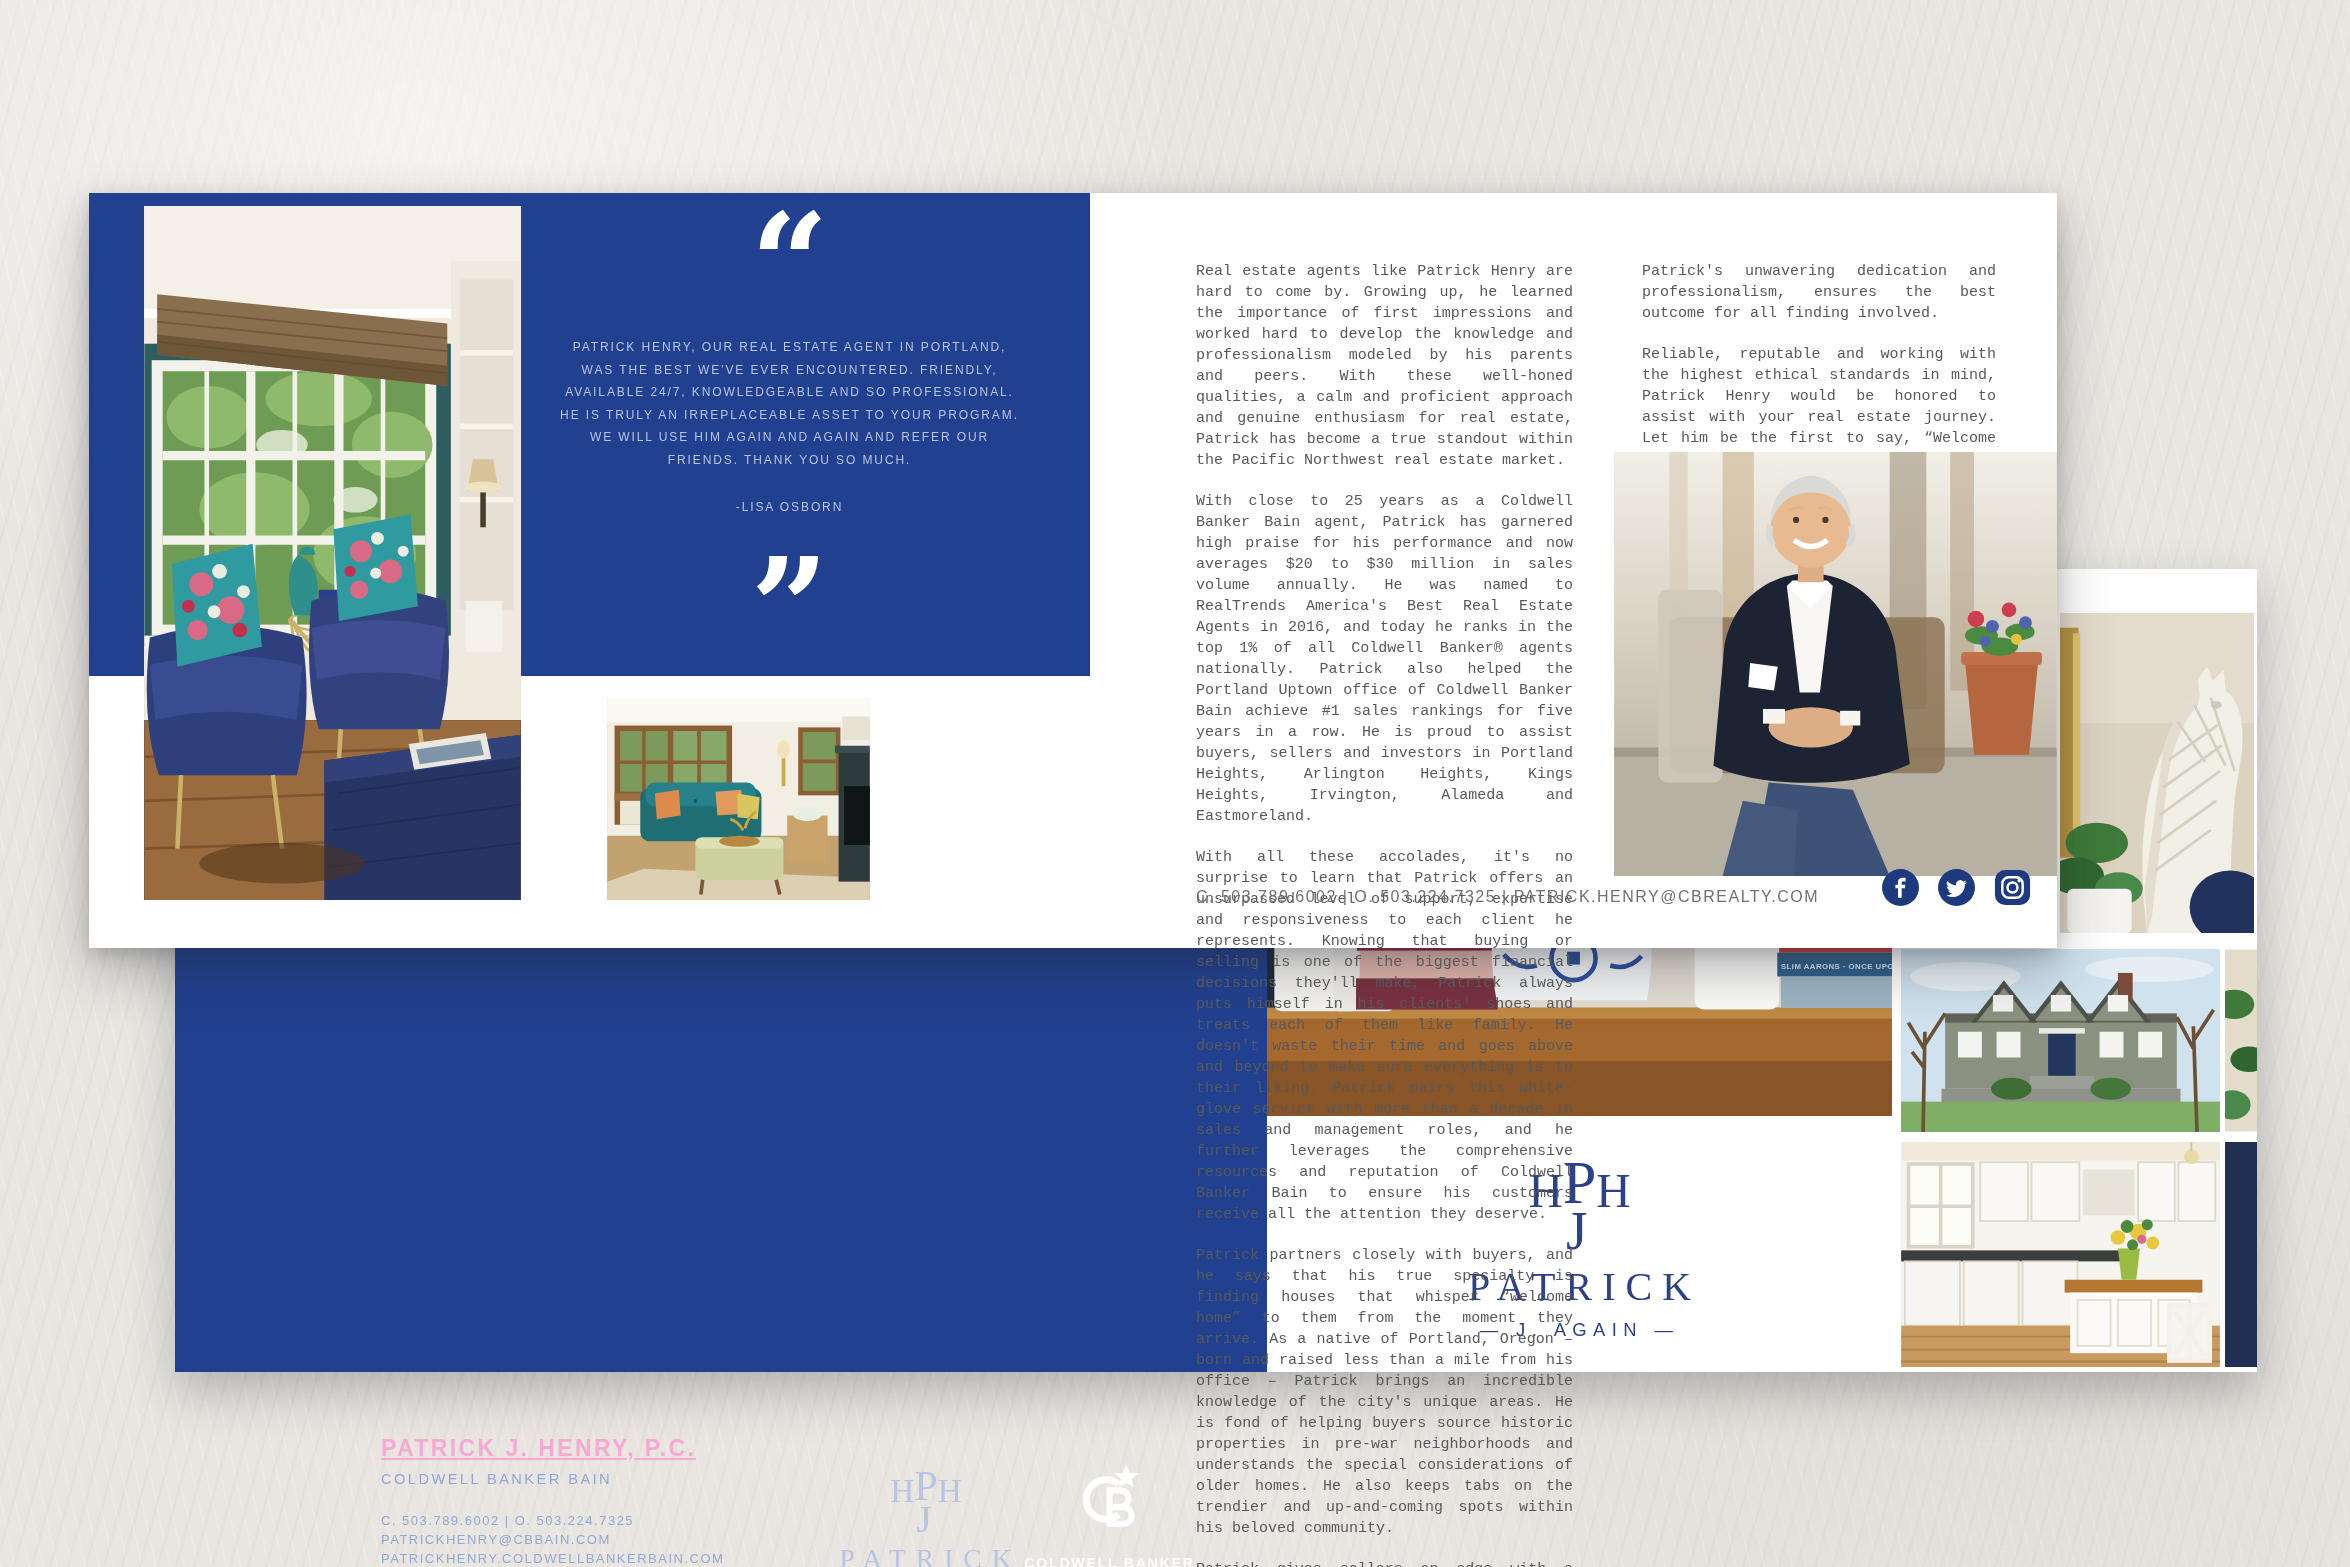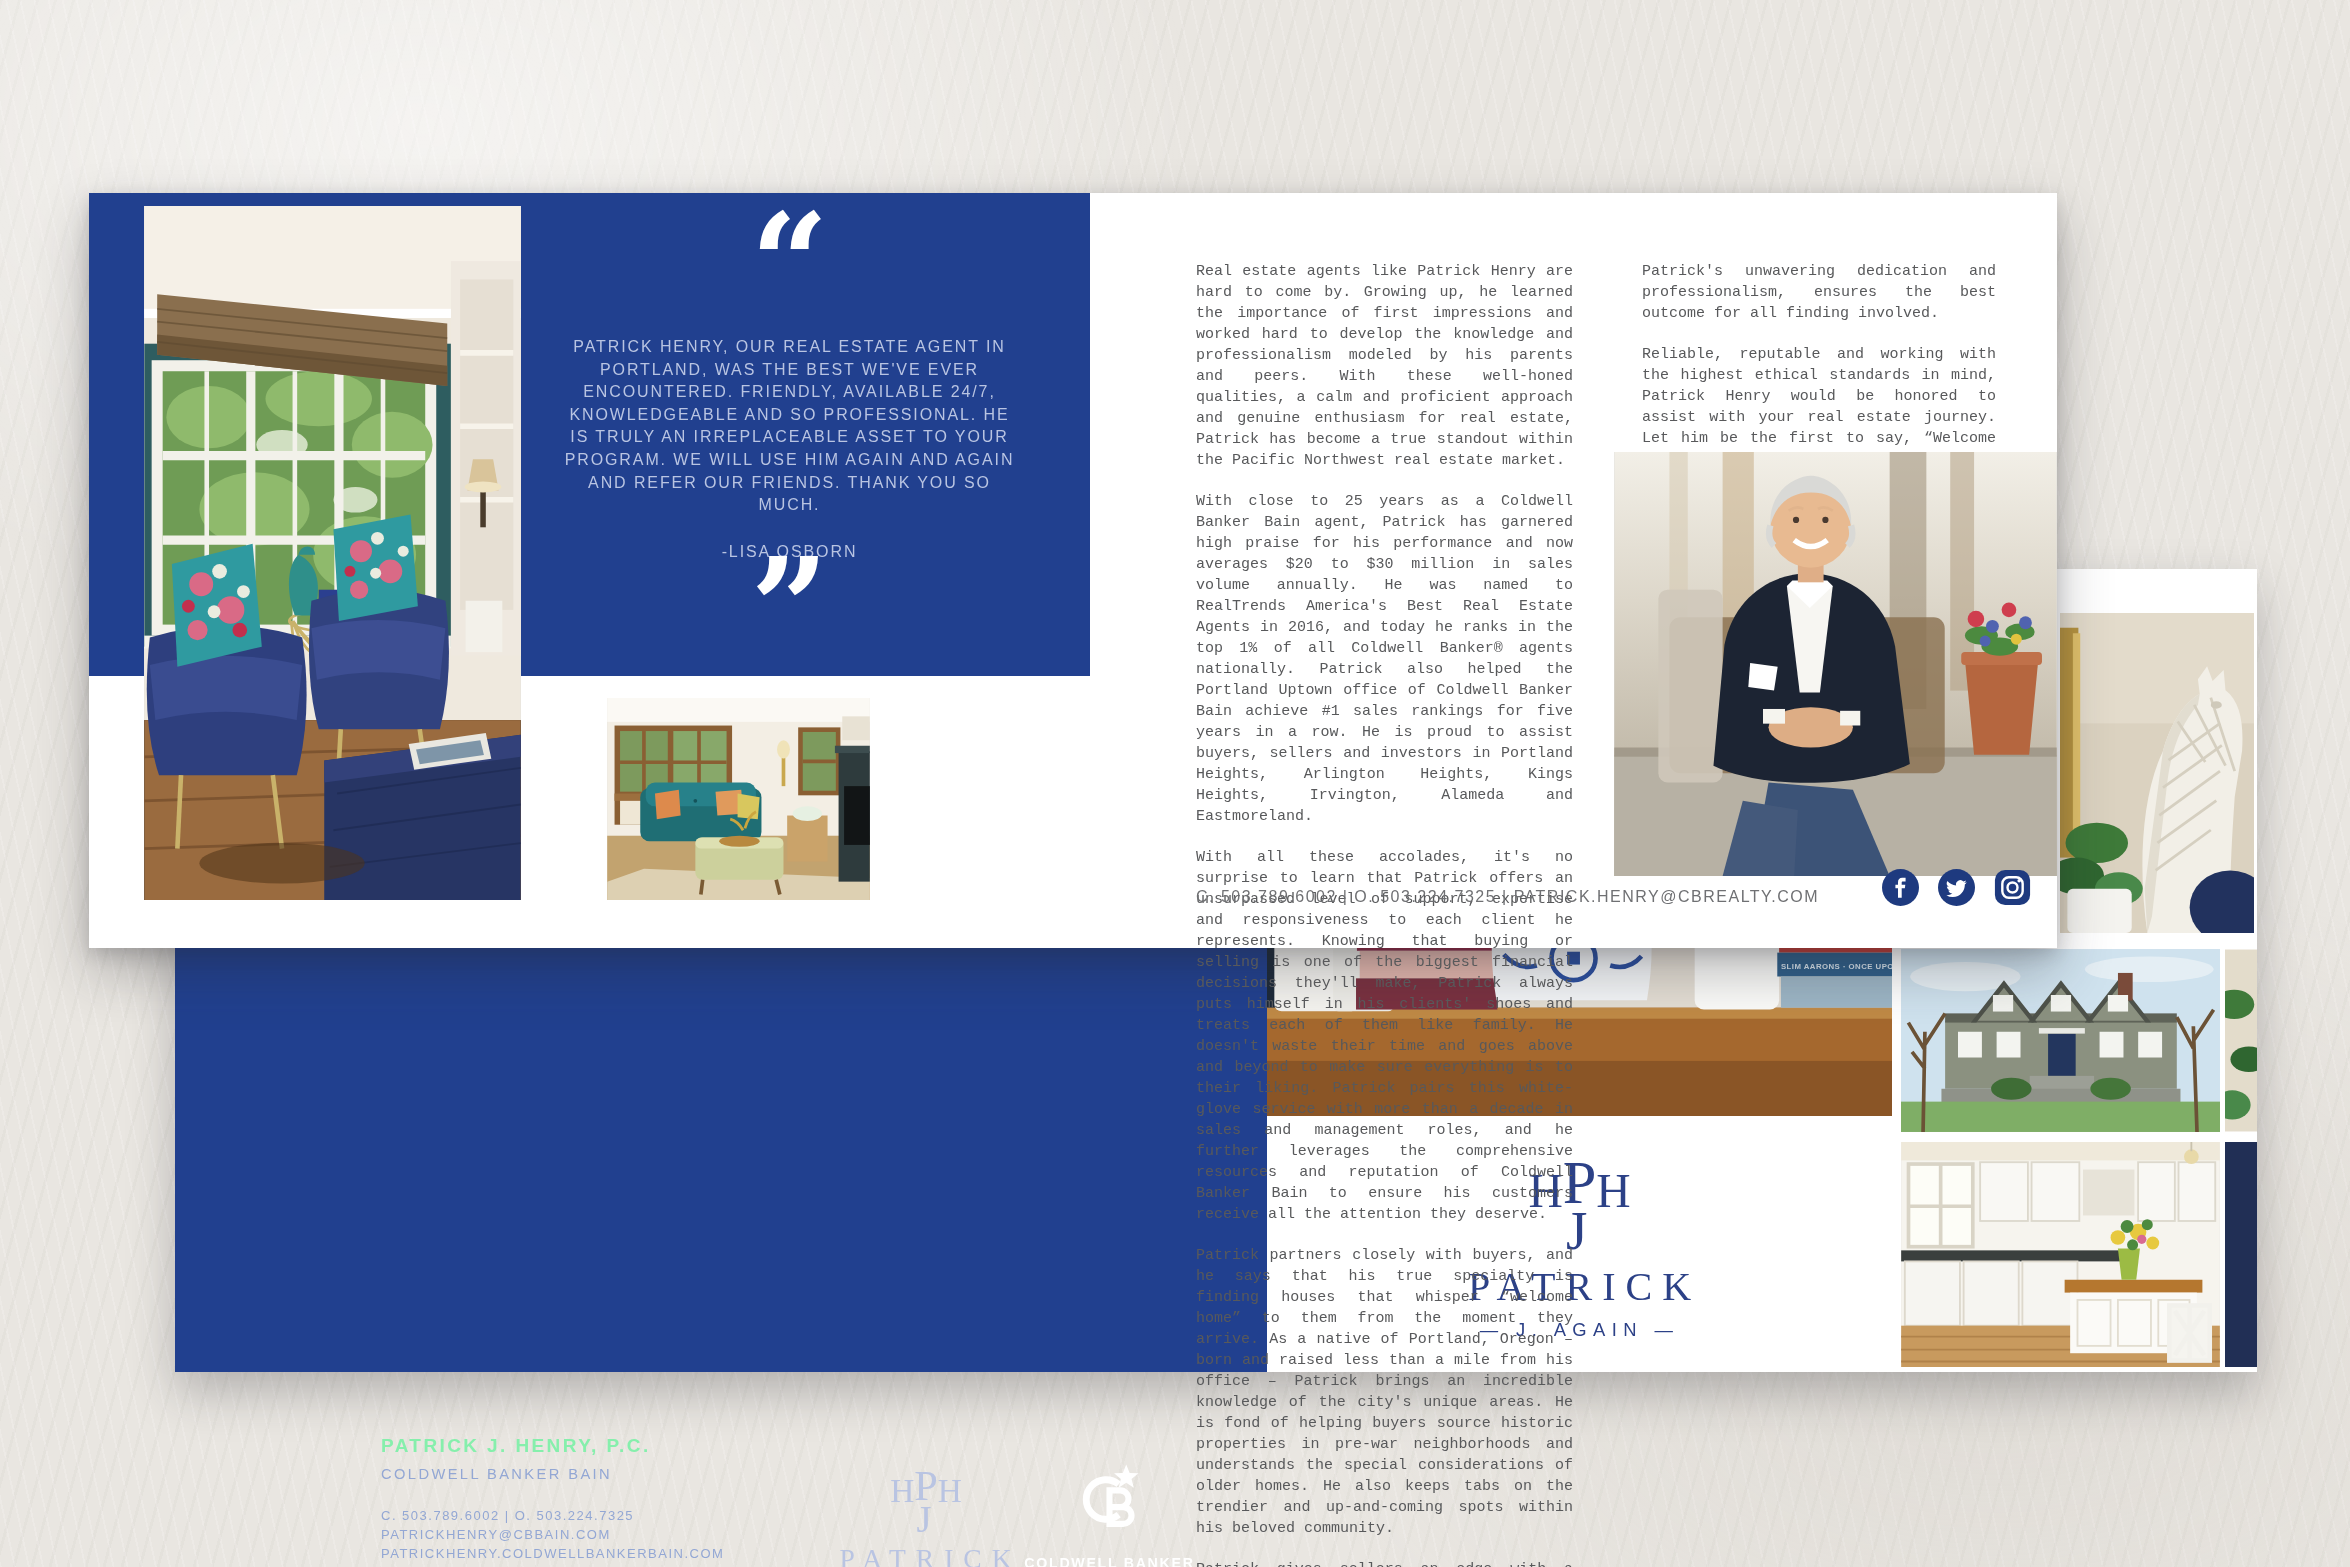--- a/index.html
+++ b/index.html
@@ -20,21 +20,21 @@
   #spread-top{left:89px;top:193px;width:1968px;height:755px;z-index:2;
     box-shadow:0 24px 51px rgba(40,40,45,.30), 0 5.5px 16.5px rgba(40,40,45,.18);}
   .blue-panel{position:absolute;left:0;top:0;width:1001px;height:483px;background:#21408f;}
   .photo{position:absolute;overflow:hidden;background:#ddd;}
   #photo-living{left:55px;top:13px;width:377px;height:694px;}
   #photo-fireplace{left:518px;top:505px;width:263px;height:202px;}
   #photo-man{left:1525px;top:259px;width:443px;height:424px;}
 
   .quote-mark{position:absolute;left:471px;width:459px;text-align:center;color:#fff;}
   .quote-text{position:absolute;left:471px;top:143px;width:459px;
-    color:#b9c4e2;font-size:16px;line-height:22.6px;letter-spacing:1.9px;
+    color:#b9c4e2;font-size:12px;line-height:22.6px;letter-spacing:1.9px;
     text-align:center;text-transform:uppercase;}
   .quote-attrib{margin-top:24px;}
 
   .article-col{position:absolute;top:68px;color:#58595b;font-size:15px;line-height:21px;text-align:justify;}
   #col1{left:1107px;width:377px;}
   #col2{left:1553px;width:354px;}
   .article-col p{margin:0 0 20px 0;font-family:Liberation Mono, monospace;}
 
   .footer-contact{position:absolute;left:1107px;top:695px;color:#6f7073;
     font-size:16px;letter-spacing:1.5px;}
@@ -47,21 +47,21 @@
   .blue-panel-bottom{position:absolute;left:0;top:363px;width:1092px;height:440px;background:#21408f;}
   #photo-bookshelf{left:1092px;top:0;width:625px;height:547px;}
   #photo-horse{left:1885px;top:44px;width:194px;height:320px;}
   #photo-house{left:1726px;top:380px;width:319px;height:183px;}
   #photo-kitchen{left:1726px;top:573px;width:319px;height:225px;}
   .sliver{position:absolute;width:32px;overflow:hidden;}
   #sliver-plant{left:2050px;top:380px;height:183px;}
   #sliver-navy{left:2050px;top:573px;height:225px;background:#212f55;}
 
   .contact-block{position:absolute;left:206px;top:503px;}
-  .contact-name{color:#86efac;font-size:19px;font-weight:bold;letter-spacing:2.4px;}
+  .contact-name{color:#f9a8d4;font-size:23px;font-weight:bold;letter-spacing:2.4px;text-decoration:underline;}
   .contact-company{color:#93a7d4;font-size:14.7px;letter-spacing:2.4px;margin-top:9.2px;}
   .contact-lines{margin-top:24px;color:#93a7d4;font-size:13px;letter-spacing:1.5px;line-height:19px;}
 
   
   .logo-patrick{position:absolute;text-align:center;}
   #logo-patrick-light{left:654px;top:528px;width:193px;color:#b9c4e2;}
   #logo-patrick-navy{left:1092px;top:547px;width:625px;height:255px;color:#2c4187;}
   .mono-svg{display:block;margin:0 auto;}
   .logo-name{font-family:"Liberation Serif",serif;letter-spacing:10px;text-indent:10px;}
   #logo-patrick-light .logo-name{font-size:27.5px;margin-top:5.5px;}

